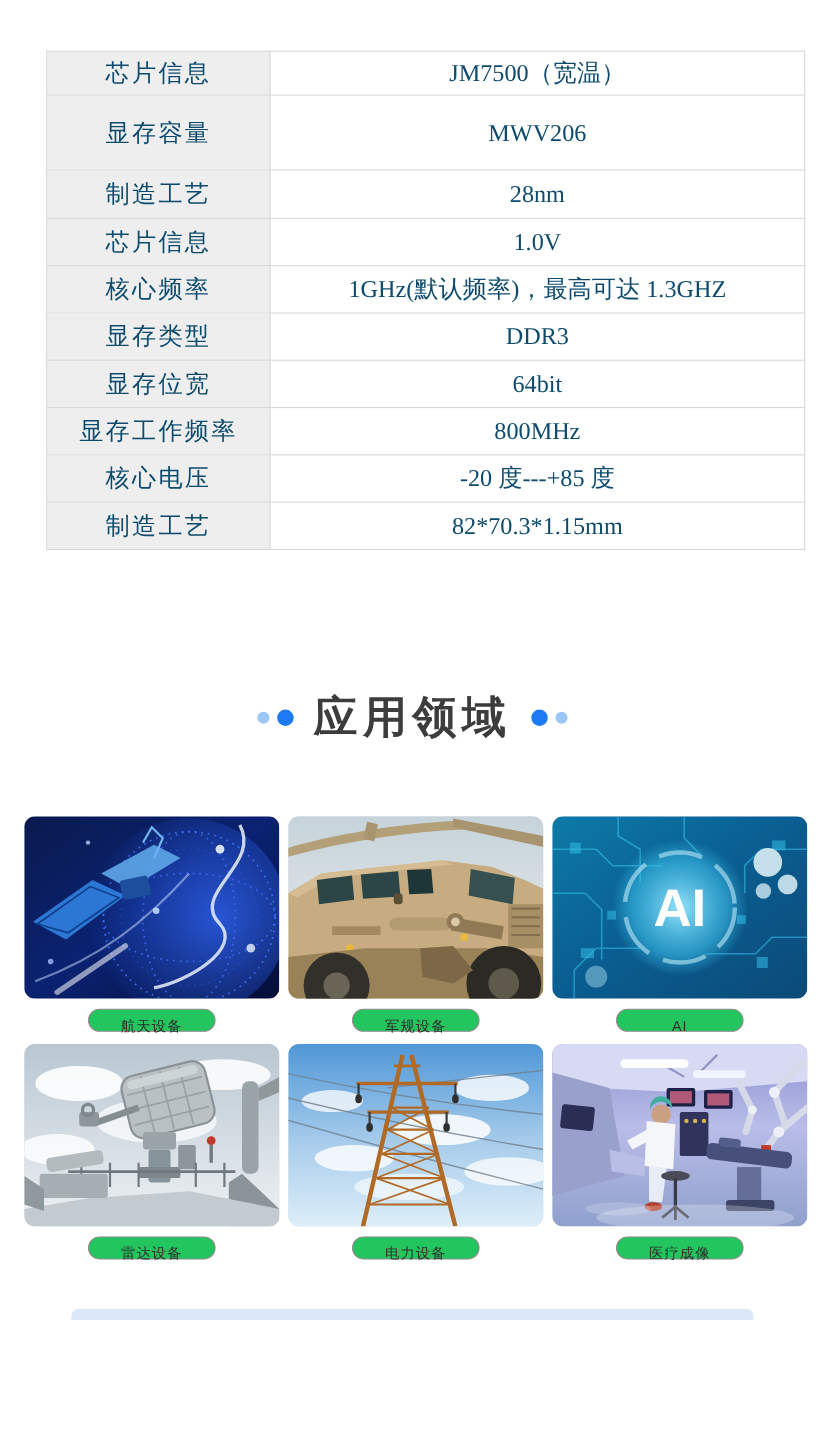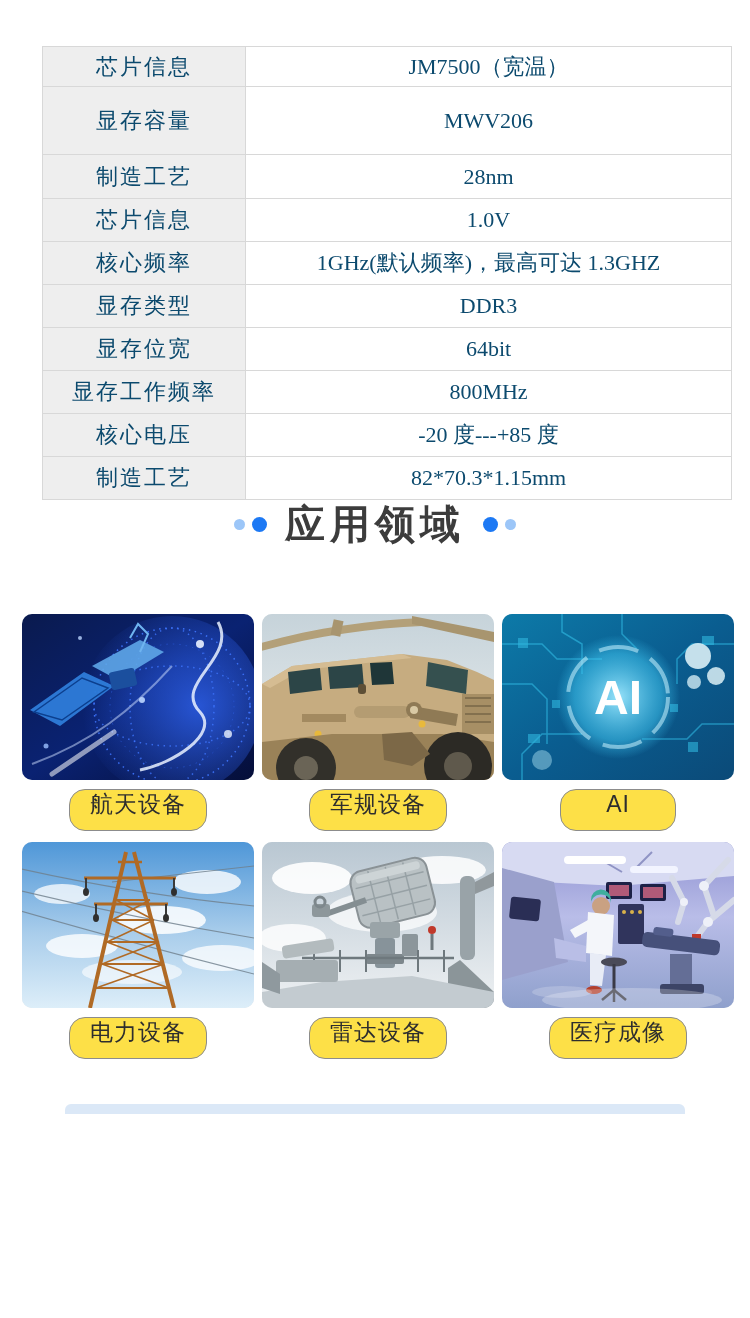--- a/index.html
+++ b/index.html
@@ -19,42 +19,42 @@
     text-align:center;vertical-align:middle;
     font-size:22px;padding:0 6px;overflow:hidden;white-space:nowrap;
   }
   .spec-table td.k{width:190px;background:var(--table-label-bg,#eeeeee);letter-spacing:2px;}
   .spec-table td.v{background:#ffffff;}
   .spec-table tr{height:43px;}
   .spec-table tr:nth-child(1){height:40px;}
   .spec-table tr:nth-child(2){height:68px;}
   .spec-table tr:nth-child(3){height:44px;}
   
-  .sec-head{display:flex;align-items:center;justify-content:center;}
+  .sec-head{display:flex;align-items:center;justify-content:center;margin-top:128px;}
   .sec-title{
     font-size:40px;font-weight:bold;color:var(--title-color,#3c3c3c);
     letter-spacing:5px;margin:0 18px;line-height:48px;
   }
   .dot{border-radius:50%;display:inline-block;}
   .dot-light{width:11px;height:11px;background:var(--accent-blue-light,#9cc6f8);}
   .dot-dark{width:15px;height:15px;background:var(--accent-blue,#1d79f4);}
   .dot + .dot{margin-left:7px;}
   
   .apps{
     display:grid;grid-template-columns:repeat(3,232px);
     column-gap:8px;row-gap:11px;margin:66px 0 0 22px;
   }
   .app-card{width:232px;}
   .app-img{width:232px;height:166px;border-radius:10px;overflow:hidden;background:#dde3e8;}
   .app-img svg{display:block;}
   .app-pill{
     margin:9px auto 0;width:max-content;min-width:116px;box-sizing:border-box;
-    height:42px;line-height:29px;padding:0 20px;
+    height:21px;line-height:29px;padding:0 20px;
     border:1px solid var(--pill-border,#8c8c8c);border-radius:16px;
-    text-align:center;font-size:23px;letter-spacing:1px;color:#2e2e2e;background:#fde047;
+    text-align:center;font-size:13px;letter-spacing:1px;color:#2e2e2e;background:#22c55e;
   }
   .bottom-strip{
     margin:45px auto 0;width:620px;height:10px;border-radius:6px 6px 0 0;
     background:var(--bottom-strip,#dbe8f7);
   }
 </style>
 </head>
 <body>
 
 <div class="page">
@@ -239,20 +239,82 @@
           <circle cx="116" cy="83" r="62" fill="url(#aiGlow)"></circle>
           <circle cx="116" cy="83" r="50" fill="none" stroke="#c9f3ff" stroke-width="4" opacity="0.55" stroke-dasharray="40 14"></circle>
           <text x="116" y="100" text-anchor="middle" font-size="48" font-weight="bold" fill="#ffffff" font-family="Liberation Sans, sans-serif">AI</text>
           <circle cx="196" cy="42" r="13" fill="#d9eef5" opacity="0.9"></circle>
           <circle cx="214" cy="62" r="9" fill="#cfe8f0" opacity="0.9"></circle>
           <circle cx="192" cy="68" r="7" fill="#c5e2ec" opacity="0.85"></circle>
           <circle cx="40" cy="146" r="10" fill="#9fd8ea" opacity="0.5"></circle>
         </svg>
       </div>
       <div class="app-pill"><span>AI</span></div>
+    </div>
+
+    <div class="app-card">
+      <div class="app-img">
+        <svg width="232" height="166" viewBox="0 0 232 166">
+          <defs>
+            <linearGradient id="rdSky" x1="0" y1="0" x2="0" y2="1">
+              <stop offset="0" stop-color="#b9c7d2"></stop>
+                <stop offset="1" stop-color="#eef1f3"></stop>
+            </linearGradient>
+          </defs>
+          <rect width="232" height="166" fill="url(#rdSky)"></rect>
+          <g fill="#ffffff">
+            <ellipse cx="50" cy="36" rx="40" ry="16" opacity="0.9"></ellipse>
+            <ellipse cx="180" cy="28" rx="44" ry="14" opacity="0.85"></ellipse>
+            <ellipse cx="120" cy="70" rx="55" ry="20" opacity="0.7"></ellipse>
+            <ellipse cx="30" cy="96" rx="34" ry="14" opacity="0.8"></ellipse>
+          </g>
+
+          <g transform="rotate(-14 130 52)">
+            <rect x="92" y="22" width="78" height="58" rx="12" fill="#b9c1c4" stroke="#8a9296" stroke-width="2"></rect>
+            <g stroke="#97a1a5" stroke-width="1.5">
+              <line x1="96" y1="38" x2="166" y2="38"></line>
+                <line x1="96" y1="52" x2="166" y2="52"></line>
+                <line x1="96" y1="66" x2="166" y2="66"></line>
+              <line x1="112" y1="24" x2="112" y2="78"></line>
+                <line x1="130" y1="24" x2="130" y2="78"></line>
+                <line x1="148" y1="24" x2="148" y2="78"></line>
+            </g>
+            <rect x="98" y="26" width="66" height="8" rx="4" fill="#cdd4d6"></rect>
+          </g>
+
+          <line x1="64" y1="72" x2="104" y2="58" stroke="#848e92" stroke-width="6"></line>
+          <rect x="50" y="62" width="18" height="13" rx="3" fill="#8d979b"></rect>
+          <circle cx="58" cy="60" r="5" fill="none" stroke="#7d878c" stroke-width="3"></circle>
+
+          <rect x="108" y="80" width="30" height="16" rx="3" fill="#9aa4a8"></rect>
+          <rect x="113" y="96" width="20" height="30" rx="3" fill="#87939a"></rect>
+          <rect x="104" y="112" width="38" height="10" rx="2" fill="#7d878c"></rect>
+          <rect x="140" y="92" width="16" height="22" rx="2" fill="#8c969b"></rect>
+          <circle cx="170" cy="88" r="4" fill="#c0392b"></circle>
+          <line x1="170" y1="92" x2="170" y2="108" stroke="#6e787d" stroke-width="3"></line>
+
+          <rect x="198" y="34" width="15" height="84" rx="6" fill="#99a3a8"></rect>
+          <polygon points="198,118 232,150 232,166 186,166 186,126" fill="#8b9599"></polygon>
+          <polygon points="213,40 232,30 232,44 213,52" fill="#90989c"></polygon>
+
+          <line x1="40" y1="116" x2="192" y2="116" stroke="#6e787d" stroke-width="2.5"></line>
+          <g stroke="#6e787d" stroke-width="2">
+            <line x1="52" y1="108" x2="52" y2="130"></line>
+              <line x1="78" y1="108" x2="78" y2="130"></line>
+            <line x1="104" y1="108" x2="104" y2="130"></line>
+              <line x1="156" y1="108" x2="156" y2="130"></line>
+              <line x1="182" y1="108" x2="182" y2="130"></line>
+          </g>
+          <polygon points="0,166 232,166 232,150 150,134 60,140 0,150" fill="#c3cbd0"></polygon>
+          <rect x="14" y="118" width="62" height="22" rx="3" fill="#a5aeb2"></rect>
+          <rect x="20" y="100" width="52" height="13" rx="4" fill="#b3bbbe" transform="rotate(-9 46 106)"></rect>
+          <polygon points="0,120 18,132 18,152 0,146" fill="#8f999e"></polygon>
+        </svg>
+      </div>
+      <div class="app-pill"><span>雷达设备</span></div>
     </div>
 
     <div class="app-card">
       <div class="app-img">
         <svg width="232" height="166" viewBox="0 0 232 166">
           <defs>
             <linearGradient id="pwSky" x1="0" y1="0" x2="0" y2="1">
               <stop offset="0" stop-color="#4f97d8"></stop>
                 <stop offset="0.55" stop-color="#a9cdeb"></stop>
                 <stop offset="1" stop-color="#ddeef9"></stop>
@@ -307,82 +369,20 @@
           </g>
         </svg>
       </div>
       <div class="app-pill"><span>电力设备</span></div>
     </div>
 
     <div class="app-card">
       <div class="app-img">
         <svg width="232" height="166" viewBox="0 0 232 166">
           <defs>
-            <linearGradient id="rdSky" x1="0" y1="0" x2="0" y2="1">
-              <stop offset="0" stop-color="#b9c7d2"></stop>
-                <stop offset="1" stop-color="#eef1f3"></stop>
-            </linearGradient>
-          </defs>
-          <rect width="232" height="166" fill="url(#rdSky)"></rect>
-          <g fill="#ffffff">
-            <ellipse cx="50" cy="36" rx="40" ry="16" opacity="0.9"></ellipse>
-            <ellipse cx="180" cy="28" rx="44" ry="14" opacity="0.85"></ellipse>
-            <ellipse cx="120" cy="70" rx="55" ry="20" opacity="0.7"></ellipse>
-            <ellipse cx="30" cy="96" rx="34" ry="14" opacity="0.8"></ellipse>
-          </g>
-
-          <g transform="rotate(-14 130 52)">
-            <rect x="92" y="22" width="78" height="58" rx="12" fill="#b9c1c4" stroke="#8a9296" stroke-width="2"></rect>
-            <g stroke="#97a1a5" stroke-width="1.5">
-              <line x1="96" y1="38" x2="166" y2="38"></line>
-                <line x1="96" y1="52" x2="166" y2="52"></line>
-                <line x1="96" y1="66" x2="166" y2="66"></line>
-              <line x1="112" y1="24" x2="112" y2="78"></line>
-                <line x1="130" y1="24" x2="130" y2="78"></line>
-                <line x1="148" y1="24" x2="148" y2="78"></line>
-            </g>
-            <rect x="98" y="26" width="66" height="8" rx="4" fill="#cdd4d6"></rect>
-          </g>
-
-          <line x1="64" y1="72" x2="104" y2="58" stroke="#848e92" stroke-width="6"></line>
-          <rect x="50" y="62" width="18" height="13" rx="3" fill="#8d979b"></rect>
-          <circle cx="58" cy="60" r="5" fill="none" stroke="#7d878c" stroke-width="3"></circle>
-
-          <rect x="108" y="80" width="30" height="16" rx="3" fill="#9aa4a8"></rect>
-          <rect x="113" y="96" width="20" height="30" rx="3" fill="#87939a"></rect>
-          <rect x="104" y="112" width="38" height="10" rx="2" fill="#7d878c"></rect>
-          <rect x="140" y="92" width="16" height="22" rx="2" fill="#8c969b"></rect>
-          <circle cx="170" cy="88" r="4" fill="#c0392b"></circle>
-          <line x1="170" y1="92" x2="170" y2="108" stroke="#6e787d" stroke-width="3"></line>
-
-          <rect x="198" y="34" width="15" height="84" rx="6" fill="#99a3a8"></rect>
-          <polygon points="198,118 232,150 232,166 186,166 186,126" fill="#8b9599"></polygon>
-          <polygon points="213,40 232,30 232,44 213,52" fill="#90989c"></polygon>
-
-          <line x1="40" y1="116" x2="192" y2="116" stroke="#6e787d" stroke-width="2.5"></line>
-          <g stroke="#6e787d" stroke-width="2">
-            <line x1="52" y1="108" x2="52" y2="130"></line>
-              <line x1="78" y1="108" x2="78" y2="130"></line>
-            <line x1="104" y1="108" x2="104" y2="130"></line>
-              <line x1="156" y1="108" x2="156" y2="130"></line>
-              <line x1="182" y1="108" x2="182" y2="130"></line>
-          </g>
-          <polygon points="0,166 232,166 232,150 150,134 60,140 0,150" fill="#c3cbd0"></polygon>
-          <rect x="14" y="118" width="62" height="22" rx="3" fill="#a5aeb2"></rect>
-          <rect x="20" y="100" width="52" height="13" rx="4" fill="#b3bbbe" transform="rotate(-9 46 106)"></rect>
-          <polygon points="0,120 18,132 18,152 0,146" fill="#8f999e"></polygon>
-        </svg>
-      </div>
-      <div class="app-pill"><span>雷达设备</span></div>
-    </div>
-
-    <div class="app-card">
-      <div class="app-img">
-        <svg width="232" height="166" viewBox="0 0 232 166">
-          <defs>
             <linearGradient id="mdBg" x1="0" y1="0" x2="0" y2="1">
               <stop offset="0" stop-color="#8d8fd0"></stop>
                 <stop offset="0.45" stop-color="#b9bde8"></stop>
                 <stop offset="1" stop-color="#8fa0cc"></stop>
             </linearGradient>
           </defs>
           <rect width="232" height="166" fill="url(#mdBg)"></rect>
           <polygon points="0,0 232,0 232,34 116,44 0,38" fill="#d7daf2"></polygon>
           <g stroke="#8f93c4" stroke-width="2">
               <line x1="96" y1="16" x2="120" y2="30"></line>

